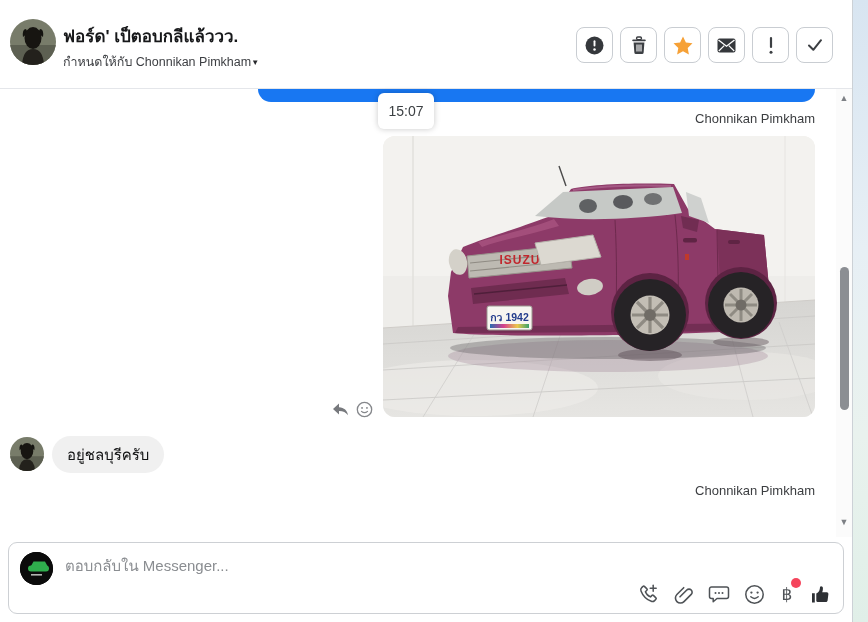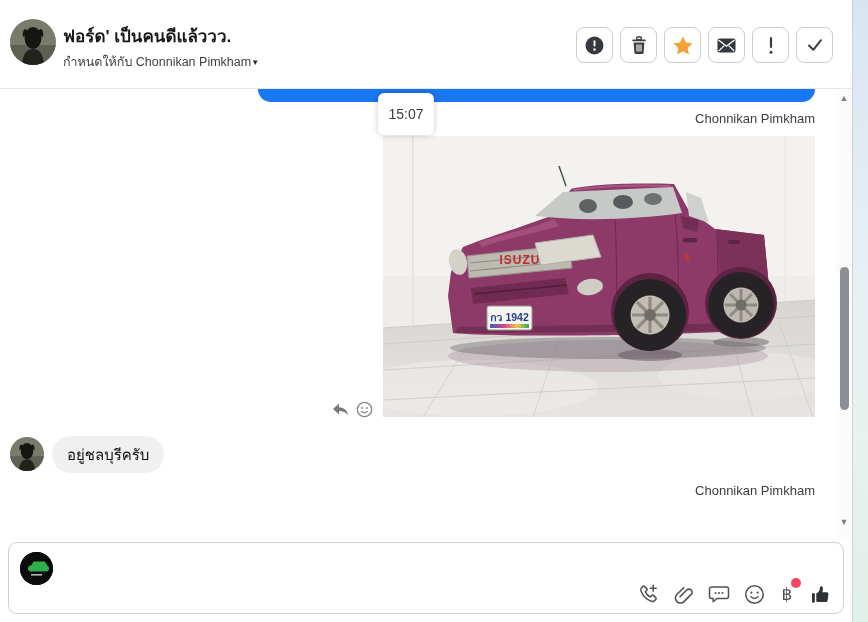--- a/index.html
+++ b/index.html
@@ -13,26 +13,26 @@
   .header{position:absolute;top:0;left:0;width:852px;height:88px;background:#fff;border-bottom:1px solid #e4e6ea;}
   .h-avatar{position:absolute;left:10px;top:19px;width:46px;height:46px;border-radius:50%;overflow:hidden;}
   .h-title{position:absolute;left:63px;top:22px;font-size:17px;font-weight:700;color:#17181a;}
   .h-sub{position:absolute;left:63px;top:52px;font-size:12.5px;color:#3d3f43;display:flex;align-items:center;cursor:pointer;}
   .h-sub .caret{font-size:8px;color:#26282b;}
   .toolbar{position:absolute;top:27px;left:576px;display:flex;gap:7px;}
   .tb-btn{width:37px;height:36px;box-sizing:border-box;border:1px solid #c9cdd2;border-radius:8px;background:#fff;
           display:flex;align-items:center;justify-content:center;cursor:pointer;padding:0;}
   
   .bubble-top{position:absolute;left:258px;top:89px;width:557px;height:13px;background:#1877f2;border-radius:0 0 16px 16px;}
-  .tooltip{position:absolute;left:378px;top:93px;width:56px;height:42px;background:#fff;border-radius:6px;
+  .tooltip{position:absolute;left:378px;top:93px;width:56px;height:36px;background:#fff;border-radius:6px;
            box-shadow:0 0 6px rgba(0,0,0,.22);display:flex;align-items:center;justify-content:center;
            font-size:14px;color:#3c4043;z-index:3;}
   .sender-label{position:absolute;right:53px;font-size:13px;color:#3c3e41;}
   .sender-1{top:111px;} .sender-2{top:483px;}
-  .img-card{position:absolute;left:383px;top:136px;width:432px;height:281px;border-radius:0;overflow:hidden;
+  .img-card{position:absolute;left:383px;top:136px;width:432px;height:281px;border-radius:12px;overflow:hidden;
             background:#f0efec;cursor:pointer;}
   .msg-actions{position:absolute;left:331px;top:401px;display:flex;gap:7px;align-items:center;}
   .recv-avatar{position:absolute;left:10px;top:437px;width:34px;height:34px;border-radius:50%;overflow:hidden;}
   .recv-bubble{position:absolute;left:52px;top:436px;height:37px;padding:0 15px;background:#f0f0f0;border-radius:19px;
                display:flex;align-items:center;font-size:15px;color:#101112;}
   .sent-bubble{position:absolute;right:53px;top:504px;height:36px;padding:0 15px;background:#1877f2;border-radius:19px;
                display:flex;align-items:center;font-size:15px;color:#fff;}
   
   .sb-track{position:absolute;left:836px;top:89px;width:16px;height:448px;background:#fbfbfb;cursor:default;}
   .sb-arrow{position:absolute;left:836px;width:16px;text-align:center;font-size:9px;color:#7d8085;line-height:12px;cursor:pointer;}
@@ -59,21 +59,21 @@
     <div class="h-avatar">
       <svg width="46" height="46" viewBox="0 0 46 46">
         <rect width="46" height="46" fill="#787c6a"></rect>
         <rect y="26" width="46" height="20" fill="#5d6052"></rect>
         <path d="M13,18 Q12,10 16,10 L18,14 Z" fill="#14130f"></path>
         <path d="M33,18 Q34,10 30,10 L28,14 Z" fill="#14130f"></path>
         <ellipse cx="23" cy="19" rx="8.5" ry="11" fill="#171511"></ellipse>
         <path d="M12,46 Q13,30 23,30 Q33,30 34,46 Z" fill="#23211c"></path>
       </svg>
     </div>
-    <div class="h-title">ฟอร์ด' เป็นคนดีแล้ววว.</div>
+    <div class="h-title">ฟอร์ด' เป็ตอบกลีแล้ววว.</div>
     <div class="h-sub">
       <span>กำหนดให้กับ Chonnikan Pimkham</span>
       <span class="caret">▼</span>
     </div>
 
     <div class="toolbar">
       <button class="tb-btn">
         <svg width="19" height="19" viewBox="0 0 19 19">
           <circle cx="9.5" cy="9.5" r="9" fill="#35383c"></circle>
           <rect x="8.55" y="4.3" width="1.9" height="6.2" rx="0.95" fill="#fff"></rect>
@@ -256,20 +256,21 @@
 
   <div class="composer">
     <div class="c-avatar">
       <svg width="33" height="33" viewBox="0 0 33 33">
         <rect width="33" height="33" fill="#0b0b0b"></rect>
         <path d="M11,14 L13.5,9.5 H25 L27.5,14 Z" fill="#2fae4d"></path>
         <rect x="8" y="13.5" width="21" height="6" rx="3" fill="#2fae4d"></rect>
         <rect x="11" y="22" width="11" height="1.6" fill="#cfd3cf" opacity="0.85"></rect>
       </svg>
     </div>
+    <input class="c-input" type="text" placeholder="ตอบกลับใน Messenger..." style="">
     <div class="c-icons">
       <span class="ic">
         <svg width="22" height="22" viewBox="0 0 22 22">
           <path d="M7.4,3.4 l2.5,2.5 c0.4,0.4 0.4,1 0,1.4 L8.4,8.8 c0.9,2.4 2.7,4.2 5.1,5.1 l1.5-1.5 c0.4-0.4 1-0.4 1.4,0 l2.5,2.5 c0.4,0.4 0.4,1 0,1.4 l-1.3,1.3 c-0.9,0.9-2.2,1.2-3.3,0.7 C9.7,16.5 5.8,12.6 4,7.9 c-0.5-1.2-0.2-2.5 0.7-3.3 L6,3.4 c0.4-0.4 1-0.4 1.4,0 Z" fill="none" stroke="#4e5256" stroke-width="1.5" stroke-linejoin="round"></path>
           <line x1="16.2" y1="2.2" x2="16.2" y2="8.2" stroke="#4e5256" stroke-width="1.5" stroke-linecap="round"></line>
           <line x1="13.2" y1="5.2" x2="19.2" y2="5.2" stroke="#4e5256" stroke-width="1.5" stroke-linecap="round"></line>
         </svg>
       </span>
       <span class="ic">
         <svg width="21" height="21" viewBox="0 0 21 21">

